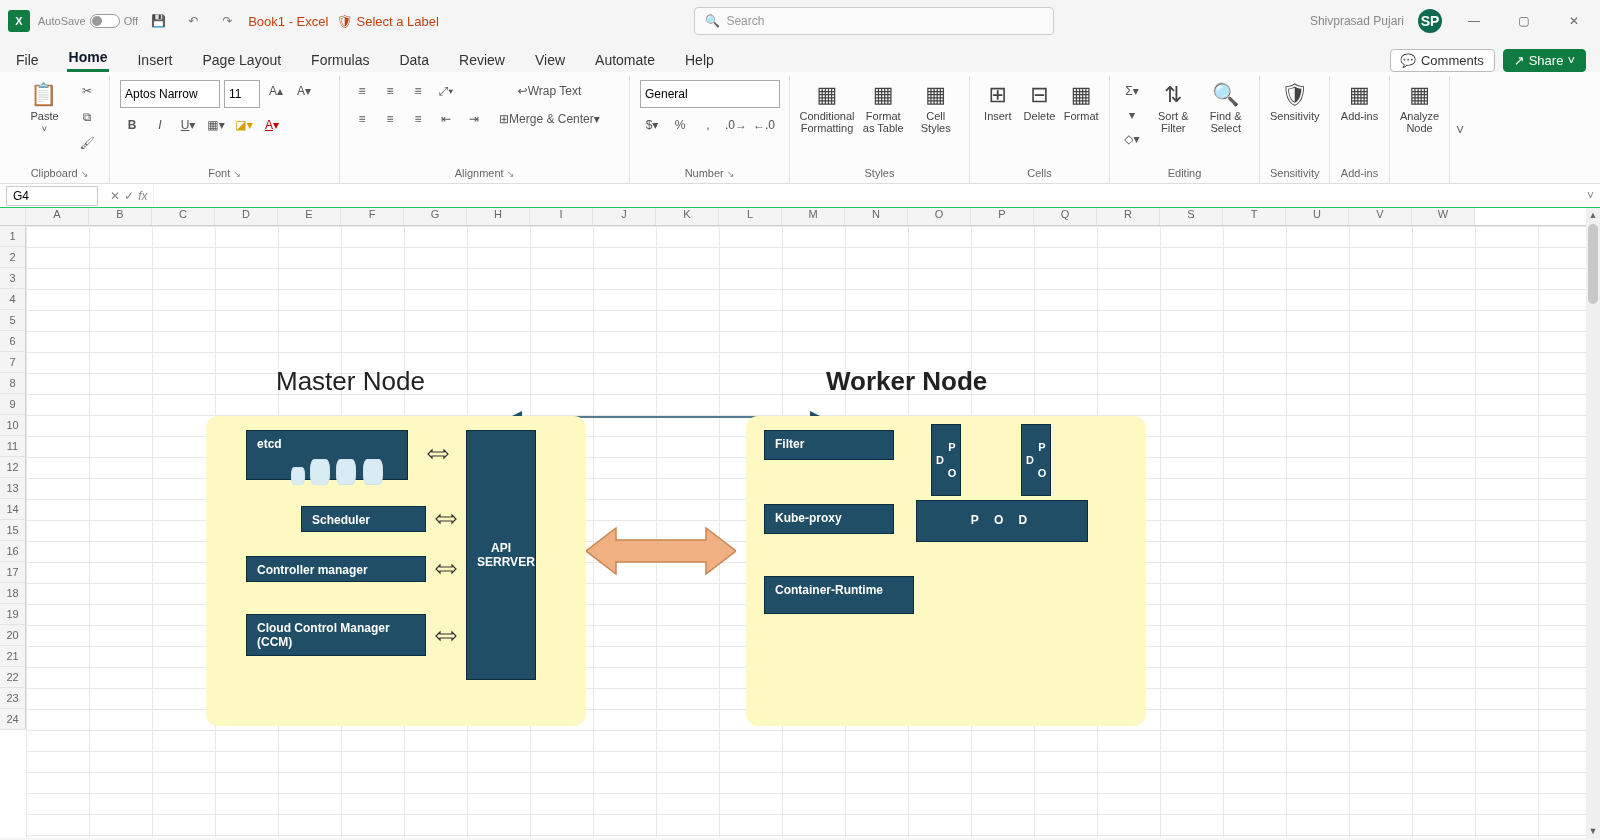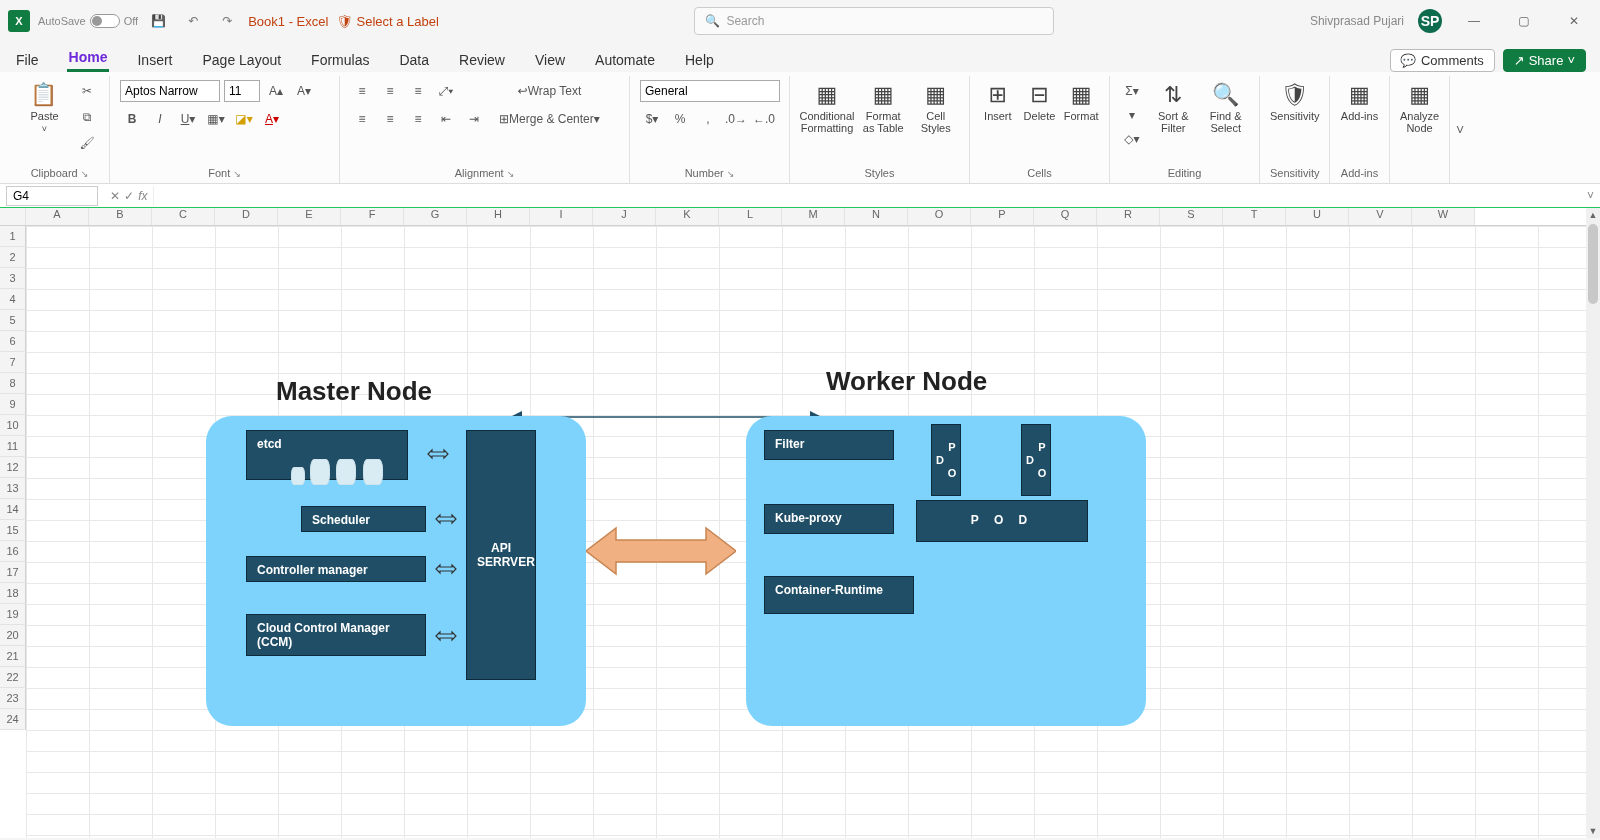--- a/index.html
+++ b/index.html
@@ -14,36 +14,36 @@
 .titlebar .qat-btn { width:26px; height:26px; display:flex; align-items:center; justify-content:center; color:#777; border-radius:3px;}
 .title-text { color:#c2410c; font-size:13px; }
 .searchbox { margin-left:auto; width:360px; height:28px; border:1px solid #ccc; border-radius:4px; background:#fafafa; display:flex; align-items:center; padding:0 10px; color:#999; gap:6px;}
 .tb-right { margin-left:auto; display:flex; align-items:center; gap:14px; color:#888;}
 .avatar { width:24px; height:24px; border-radius:50%; background:#0f6b4e; color:#fff; display:flex; align-items:center; justify-content:center; font-size:14px; font-weight:bold;}
 .winbtn { width:36px; height:28px; display:flex; align-items:center; justify-content:center; color:#666;}
 
 
 .menutabs { height:30px; display:flex; align-items:flex-end; padding:0 14px; gap:26px; font-size:14px; color:#333; background:#f5f5f5;}
 .menutabs .tab { padding:4px 2px; cursor:pointer;}
-.menutabs .tab.active { color:#6d28d9; border-bottom:3px solid #107c41; font-weight:600;margin-top:48px;}
+.menutabs .tab.active { color:#0f172a; border-bottom:3px solid #107c41; font-weight:600;margin-top:48px;}
 .menutabs .right { margin-left:auto; display:flex; gap:8px;}
 .pillbtn { border:1px solid #bbb; border-radius:4px; padding:3px 10px; font-size:13px; display:flex; align-items:center; gap:4px; cursor:pointer; background:#fff;}
 .pillbtn.share { background:#107c41; color:#fff; border-color:#107c41;}
 
 
 .ribbon { height:112px; background:#fcfcfc; border-bottom:1px solid #ddd; display:flex; padding:4px 10px 0 10px; gap:0;}
 .group { border-right:1px solid #e1e1e1; padding:4px 10px; display:flex; flex-direction:column; justify-content:space-between;}
 .group:last-child { border-right:none; }
 .group-label { text-align:center; color:#666; font-size:11px; margin-top:12px;}
 .group-body { display:flex; align-items:flex-start; gap:6px; flex:1;}
 .bigbtn { display:flex; flex-direction:column; align-items:center; justify-content:flex-start; width:54px; text-align:center; font-size:11px; color:#444; gap:2px; padding-top:2px;}
 .bigbtn .icon { font-size:22px; }
 .smallrow { display:flex; gap:4px; }
 .sqbtn { width:24px; height:22px; border:1px solid transparent; display:flex; align-items:center; justify-content:center; font-size:12px; color:#555;}
-.selectbox { border:1px solid #aaa; height:22px; font-size:12px; padding:0 4px; background:#fff; display:flex; align-items:center;}
+.selectbox { border:1px solid #aaa; height:28px; font-size:12px; padding:0 4px; background:#fff; display:flex; align-items:center;}
 .fontname { width:100px;}
 .fontsize { width:36px;}
 .numfmt { width:140px;}
 .dlg-launcher { font-size:9px; color:#888; }
 .collapse-btn { align-self:center; color:#666; font-size:14px; padding:0 6px;}
 
 
 .fbar { height:24px; border-bottom:1px solid #22c55e; display:flex; align-items:center; background:#fff;}
 .namebox { width:92px; border:1px solid #ccc; margin:0 6px 0 6px; height:20px; display:flex; align-items:center; padding:0 6px; font-size:12px;}
 .fx-icons { display:flex; gap:4px; color:#888; padding:0 6px; font-size:12px;}
@@ -60,23 +60,23 @@
   linear-gradient(to right, #e8e8e8 1px, transparent 1px),
   linear-gradient(to bottom, #e8e8e8 1px, transparent 1px);
   background-size: 63px 21px;}
 .scrollv { position:absolute; top:0; right:0; width:14px; bottom:0; background:#f0f0f0; display:flex; flex-direction:column; align-items:center; justify-content:space-between; padding:2px 0;}
 .scrollv .thumb { width:10px; height:80px; background:#c8c8c8; border-radius:5px; margin-top:4px;}
 .scrollv .arrow { font-size:9px; color:#666;}
 
 
 .diagram { position:absolute; top:18px; left:26px; right:14px; bottom:0; pointer-events:none;}
 .diag-title { position:absolute; top:28px; left:0; width:100%; text-align:center; font-family: Georgia, serif; font-size:34px; font-weight:bold; color:#cc6633;}
-.label-master { position:absolute; top:140px; left:250px; font-size:26px; font-weight:700; color:#222;margin-top:10px;}
+.label-master { position:absolute; top:140px; left:250px; font-size:26px; font-weight:400; color:#222;}
 .label-worker { position:absolute; top:140px; left:800px; font-size:26px; font-weight:700; color:#222;}
-.panel { position:absolute; background:#7dd3fc; border-radius:26px;}
+.panel { position:absolute; background:#fef9c3; border-radius:12px;}
 .panel.master { top:190px; left:180px; width:380px; height:310px;}
 .panel.worker { top:190px; left:720px; width:400px; height:310px;}
 .dkbox { position:absolute; background:#1f4e66; border:1.5px solid #0d2c3b; color:#fff; font-size:12px; font-weight:600; padding:6px 10px;}
 .etcd { top:14px; left:40px; width:162px; height:50px;}
 .scheduler { top:90px; left:95px; width:125px; height:26px;}
 .controller { top:140px; left:40px; width:180px; height:26px;}
 .ccm { top:198px; left:40px; width:180px; height:42px;}
 .api { top:14px; left:260px; width:70px; height:250px; text-align:center; padding-top:110px;}
 .kubelet { top:14px; left:18px; width:130px; height:30px;}
 .kubeproxy { top:88px; left:18px; width:130px; height:30px;}

